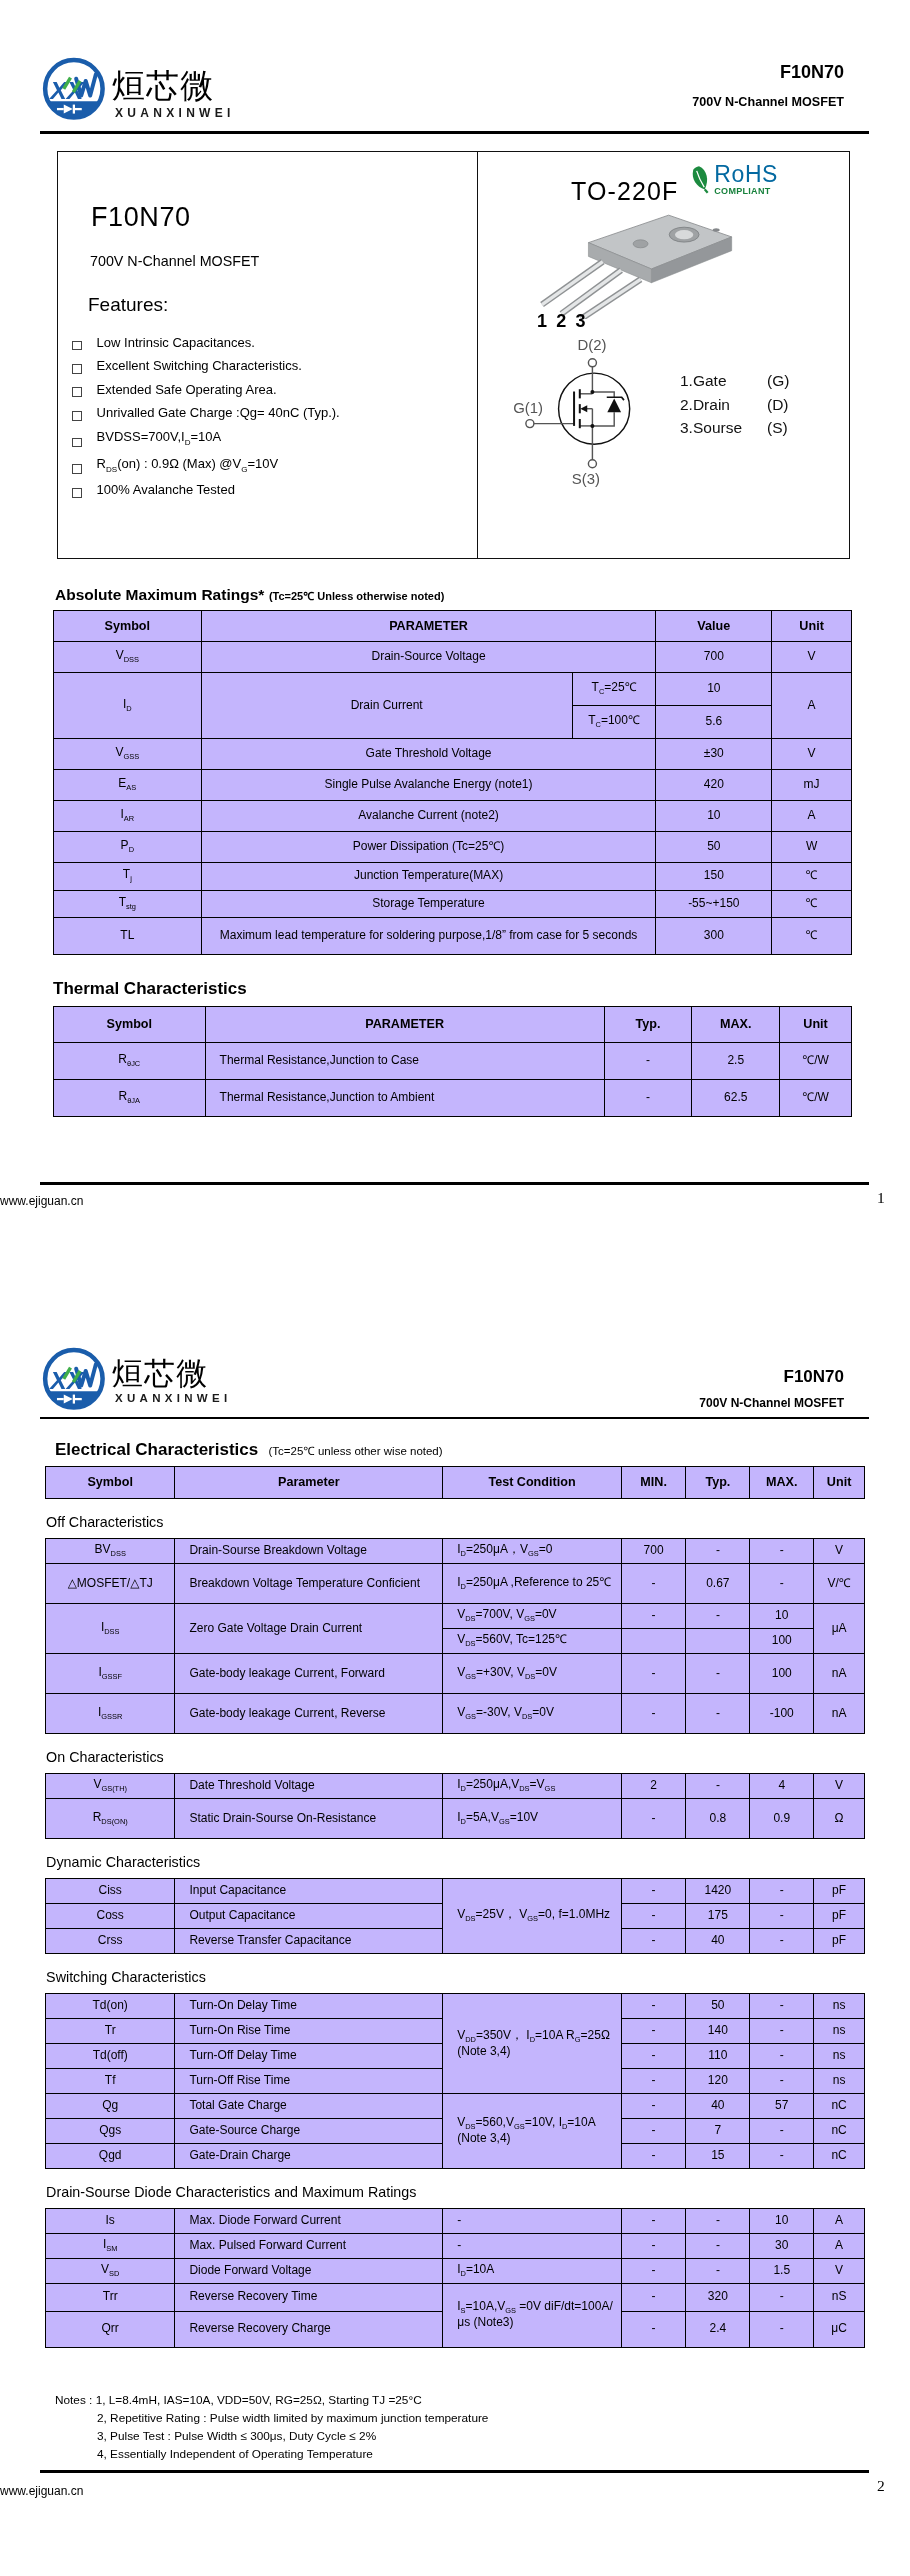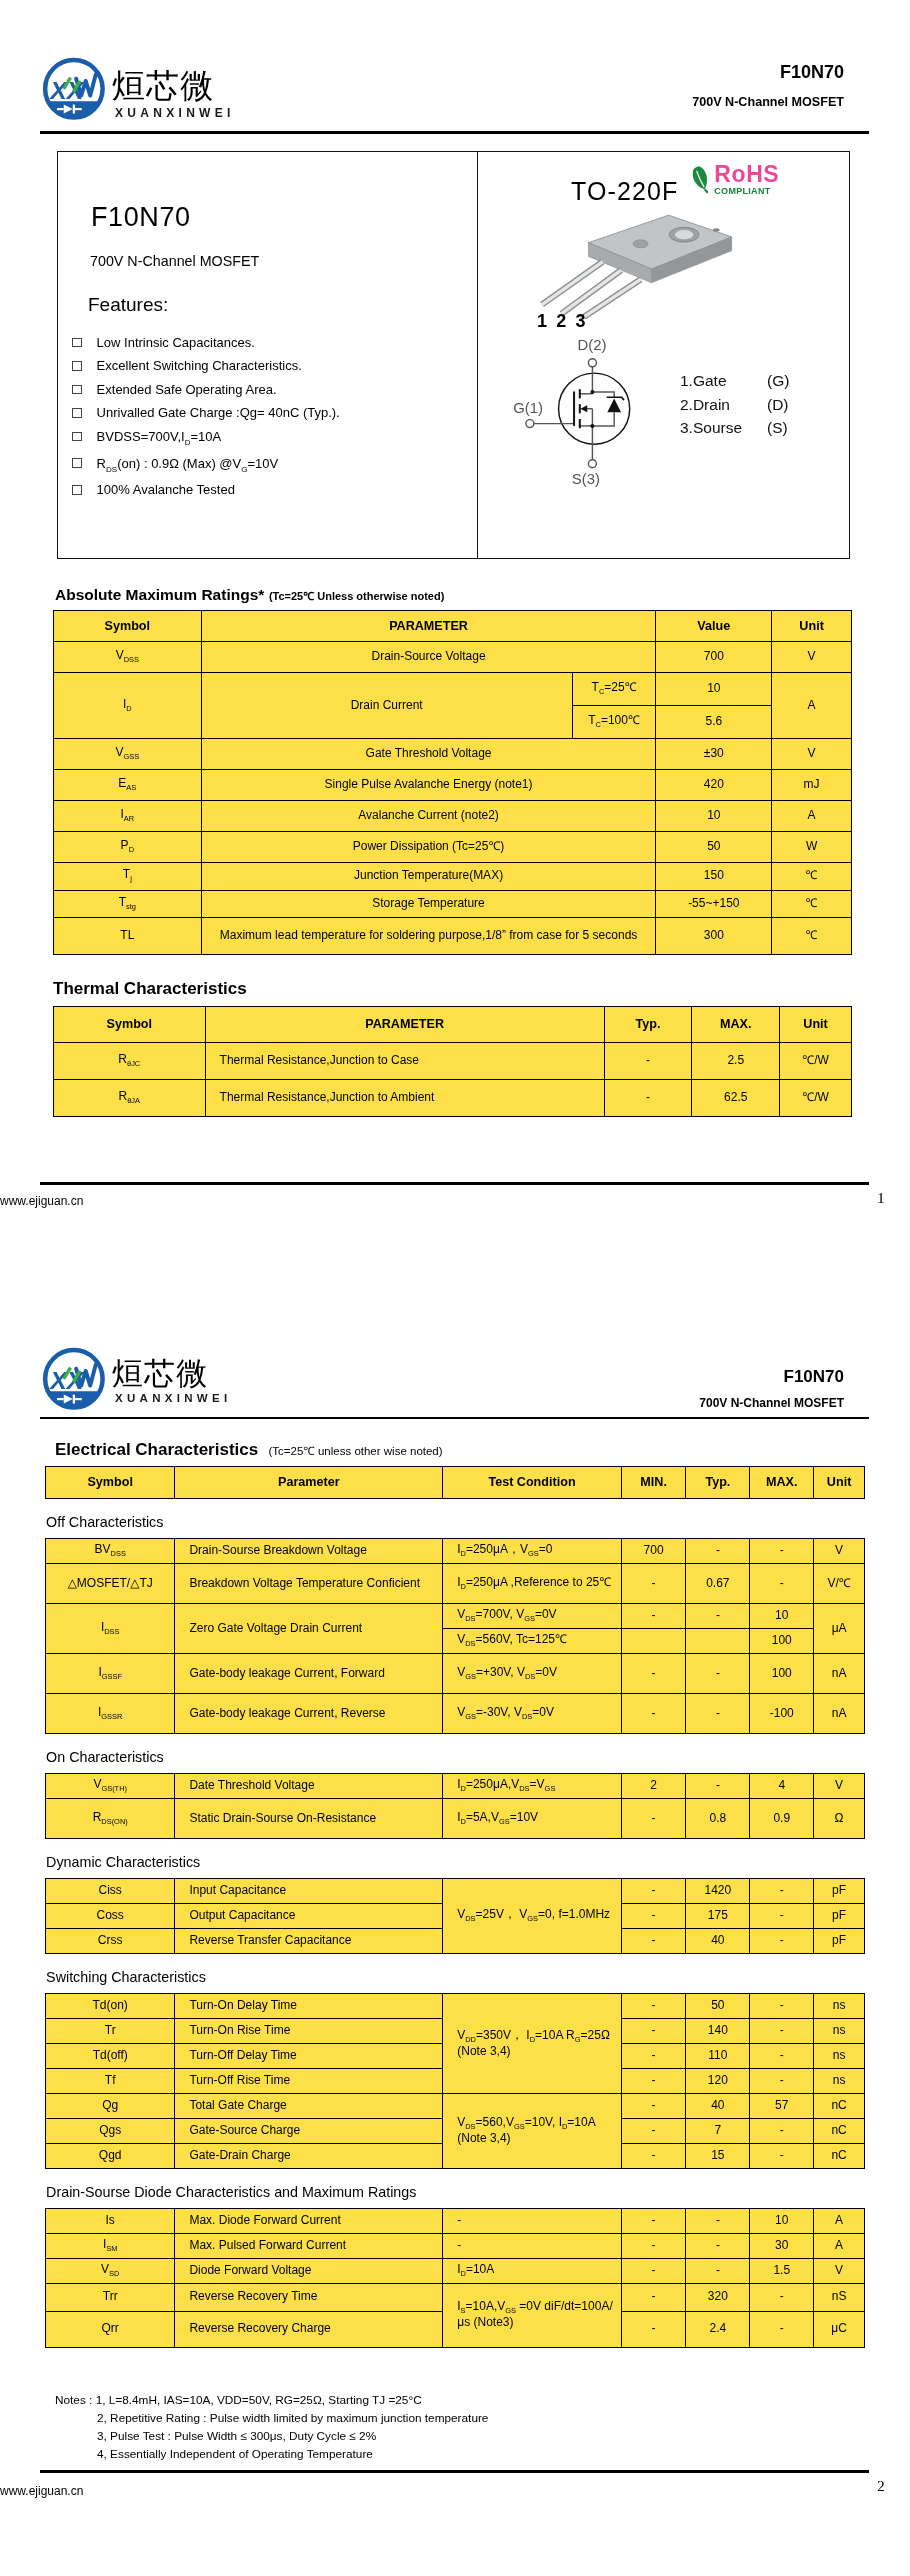--- a/index.html
+++ b/index.html
@@ -15,44 +15,44 @@
   .hdr-part{font-size:18px;font-weight:bold}
   .hdr-sub{font-size:12.6px;font-weight:600}
   .rule{background:#000}
 
   
   .pbox{width:793px;height:408px;border:1.1px solid #111;background:#fff}
   .pbox-divider{position:absolute;top:0;bottom:0;width:1.1px;background:#111}
   .intro-part{font-size:27px;letter-spacing:0.6px}
   .intro-sub{font-size:14.3px}
   .features-title{font-size:19px}
-  .feat{display:flex;align-items:flex-start;margin-bottom:9.2px}
+  .feat{display:flex;align-items:flex-end;margin-bottom:9.2px}
   .chk{display:inline-block;width:9.8px;height:9.8px;border:1.1px solid #444;margin:1.7px 15px 0 0;flex:none}
   .feat-text{font-size:13px;line-height:1.1}
   .pkg-name{font-size:25px;letter-spacing:1.1px}
   .rohs{display:flex;align-items:flex-start}
   .rohs-leaf{width:26px;height:30px;margin-right:2.3px}
-  .rohs-title{font-size:23px;font-weight:700;color:#ec4899;line-height:.95;letter-spacing:0.6px}
+  .rohs-title{font-size:23px;font-weight:400;color:#0369a1;line-height:.95;letter-spacing:0.6px}
   .rohs-sub{font-size:9px;font-weight:700;color:#17813c;letter-spacing:0.3px}
   .pins{display:flex;gap:9.2px}
   .pin-num{font-size:18px;font-weight:bold}
   .legend-row{display:flex;margin-bottom:5.7px;font-size:15.5px;color:#111}
   .legend-name{width:87px}
   .schlbl{font-size:26px;fill:#555;font-family:"Liberation Sans",sans-serif}
 
   
   .abs-title-big{font-size:15.5px;font-weight:bold}
   .abs-title-note{font-size:11px;font-weight:bold;margin-left:4.6px}
   .th-title{font-size:17px;font-weight:bold}
   .el-title-big{font-size:17px;font-weight:600}
   .el-title-note{font-size:11.5px;margin-left:10.3px;font-weight:400}
   .sec{font-size:14.3px;font-weight:normal;margin:15px 0 8px 1.1px}
 
   
-  .t{border-collapse:collapse;table-layout:fixed;width:100%;background:#fde047}
+  .t{border-collapse:collapse;table-layout:fixed;width:100%;background:#c4b5fd}
   .t td{border:1.1px solid #000;border-top-width:1.7px;border-bottom-width:1.7px;text-align:center;vertical-align:middle;font-size:12px;padding:1.1px 4.6px;line-height:1.15}
   .t tr.head td{font-weight:bold;font-size:12.6px}
   .t td.left{text-align:left;padding-left:14px}
   sub{font-size:.62em}
   .h44 td{height:25px}.h48 td{height:27.5px}.h54 td{height:31px}.h56 td{height:32px}
   .h57 td{height:33px}.h62 td{height:36px}.h64 td{height:37px}.h70 td{height:40px}
   
   .a-c1{width:18.5%}.a-c2{width:46.5%}.a-c3{width:10.5%}.a-c4{width:14.5%}.a-c5{width:10%}
   
   .t-c1{width:19%}.t-c2{width:50%}.t-c3{width:11%}.t-c4{width:11%}.t-c5{width:9%}

